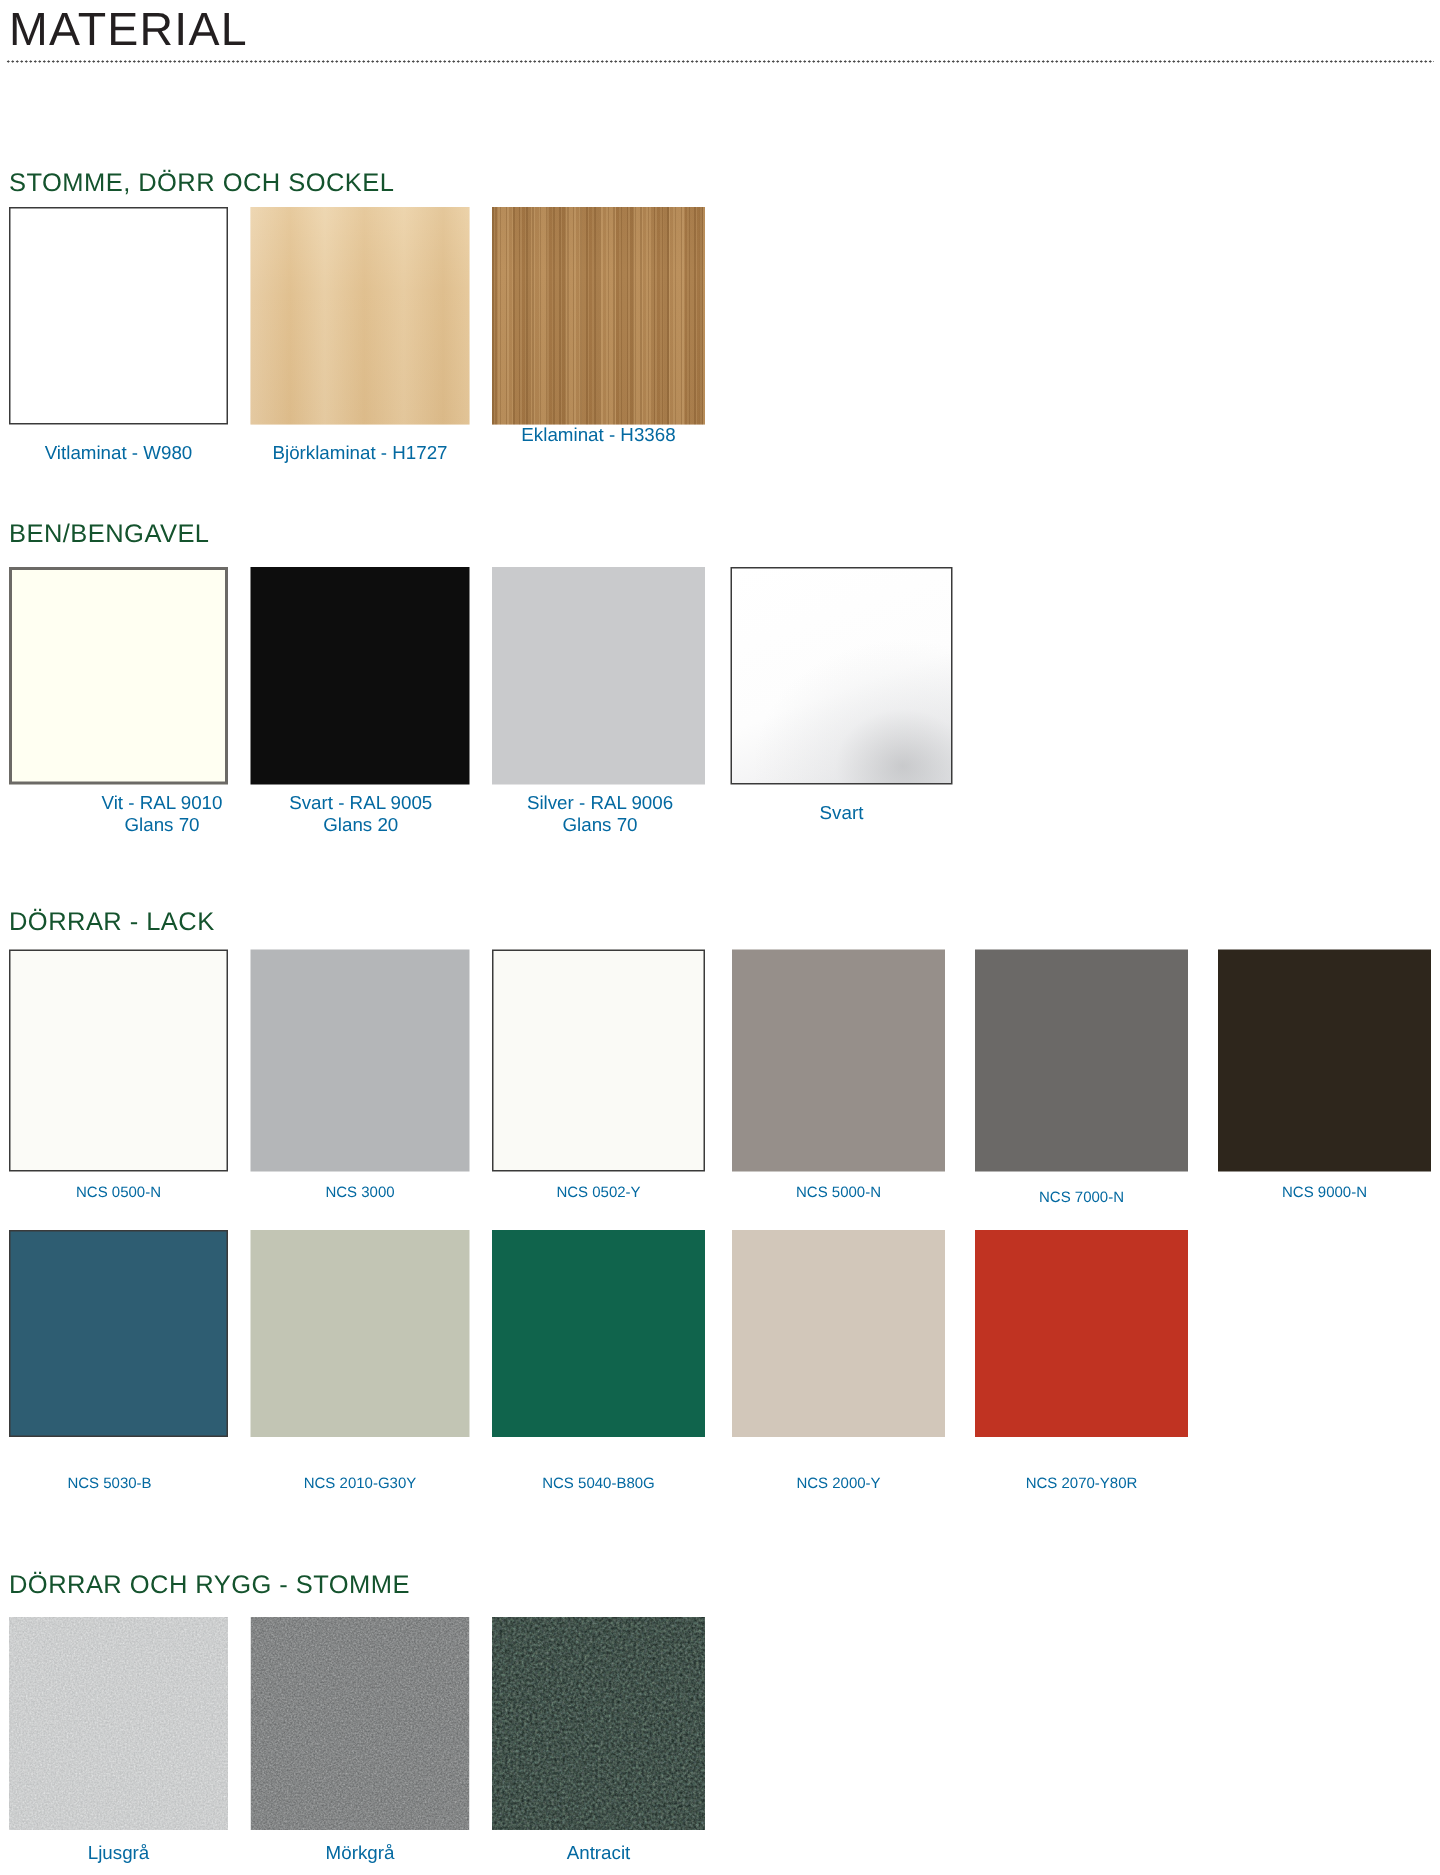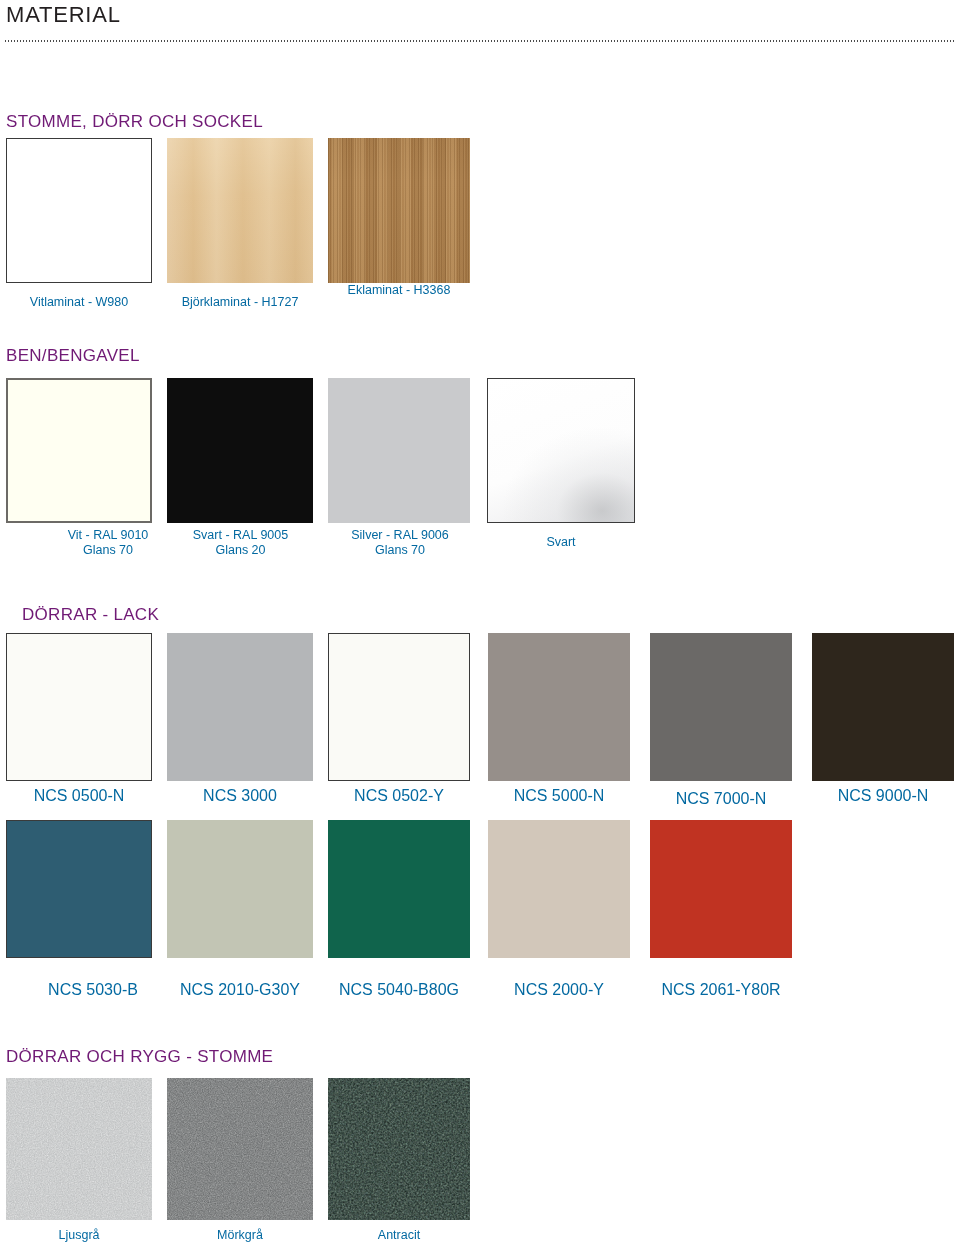--- a/index.html
+++ b/index.html
@@ -14,21 +14,21 @@
     font-family: "Liberation Sans", sans-serif;
     color: #1a1a1a;
     overflow: hidden;
   }
 
   
   .page-title {
     position: absolute;
     left: 6px;
     top: 2px;
-    font-size: 22px;
+    font-size: 31px;
     letter-spacing: 0.8px;
     font-weight: 400;
     color: #231f20;
     white-space: nowrap;
   }
   .title-rule {
     position: absolute;
     left: 4px;
     top: 40px;
     width: 952px;
@@ -37,21 +37,21 @@
     background-size: 3px 2px;
     background-repeat: repeat-x;
   }
 
   
   .section-heading {
     position: absolute;
     font-size: 17px;
     font-weight: 400;
     letter-spacing: 0.3px;
-    color: #701a75;
+    color: #14532d;
     white-space: nowrap;
   }
 
   
   .swatch {
     position: absolute;
     box-sizing: border-box;
   }
   .swatch.bordered {
     border: 1.5px solid #3a3a3a;
@@ -63,21 +63,21 @@
   
   .swatch-label {
     position: absolute;
     font-size: 12.5px;
     line-height: 15px;
     color: #0369a1;
     text-align: center;
     white-space: pre-line;
   }
   .label-sm {
-    font-size: 16px;
+    font-size: 10px;
     line-height: 14px;
   }
 
   
   .birch {
     background-color: #e3c393;
     background-image:
       linear-gradient(90deg,
         rgba(255,255,255,0.18) 0%,
         rgba(210,175,125,0.14) 18%,
@@ -166,21 +166,21 @@
 <div class="swatch bordered krom" style="left:487px; top:378px; width:148px; height:145px;"></div>
 
 <div class="swatch-label" style="left:0px; top:528px; width:160px;margin-left:28px;">Vit - RAL 9010
 Glans 70</div>
 <div class="swatch-label" style="left:163px; top:528px; width:155px;">Svart - RAL 9005
 Glans 20</div>
 <div class="swatch-label" style="left:326px; top:528px; width:148px;">Silver - RAL 9006
 Glans 70</div>
 <div class="swatch-label" style="left:487px; top:535px; width:148px;">Svart</div>
 
-<div class="section-heading" style="left:22px; top:605px;">DÖRRAR - LACK</div>
+<div class="section-heading" style="left:6px; top:605px;">DÖRRAR - LACK</div>
 
 <div class="swatch bordered" style="left:6px;   top:633px; width:146px; height:148px; background:#fbfbf7;"></div>
 <div class="swatch" style="left:167px; top:633px; width:146px; height:148px; background:#b4b6b8;"></div>
 <div class="swatch bordered" style="left:328px; top:633px; width:142px; height:148px; background:#fafaf6;"></div>
 <div class="swatch" style="left:488px; top:633px; width:142px; height:148px; background:#968f8a;"></div>
 <div class="swatch" style="left:650px; top:633px; width:142px; height:148px; background:#6b6967;"></div>
 <div class="swatch" style="left:812px; top:633px; width:142px; height:148px; background:#2e261c;"></div>
 
 <div class="swatch-label label-sm" style="left:6px;   top:789px; width:146px;">NCS 0500-N</div>
 <div class="swatch-label label-sm" style="left:167px; top:789px; width:146px;">NCS 3000</div>
@@ -188,25 +188,25 @@
 <div class="swatch-label label-sm" style="left:488px; top:789px; width:142px;">NCS 5000-N</div>
 <div class="swatch-label label-sm" style="left:650px; top:792px; width:142px;">NCS 7000-N</div>
 <div class="swatch-label label-sm" style="left:812px; top:789px; width:142px;">NCS 9000-N</div>
 
 <div class="swatch bordered" style="left:6px;   top:820px; width:146px; height:138px; background:#2e5d72;"></div>
 <div class="swatch" style="left:167px; top:820px; width:146px; height:138px; background:#c2c5b4;"></div>
 <div class="swatch" style="left:328px; top:820px; width:142px; height:138px; background:#10644c;"></div>
 <div class="swatch" style="left:488px; top:820px; width:142px; height:138px; background:#d2c7ba;"></div>
 <div class="swatch" style="left:650px; top:820px; width:142px; height:138px; background:#c03322;"></div>
 
-<div class="swatch-label label-sm" style="left:20px;   top:983px; width:146px;">NCS 5030-B</div>
+<div class="swatch-label label-sm" style="left:0;   top:983px; width:146px;">NCS 5030-B</div>
 <div class="swatch-label label-sm" style="left:167px; top:983px; width:146px;">NCS 2010-G30Y</div>
 <div class="swatch-label label-sm" style="left:328px; top:983px; width:142px;">NCS 5040-B80G</div>
 <div class="swatch-label label-sm" style="left:488px; top:983px; width:142px;">NCS 2000-Y</div>
-<div class="swatch-label label-sm" style="left:650px; top:983px; width:142px;">NCS 2061-Y80R</div>
+<div class="swatch-label label-sm" style="left:650px; top:983px; width:142px;">NCS 2070-Y80R</div>
 
 <div class="section-heading" style="left:6px; top:1047px;">DÖRRAR OCH RYGG - STOMME</div>
 
 <div class="fiber" style="left:6px; top:1078px; width:146px; height:142px;">
   <svg width="146" height="142" viewBox="0 0 146 142" preserveAspectRatio="none" aria-hidden="true">
     <defs>
       <filter id="fnLight" x="0" y="0" width="100%" height="100%">
         <feTurbulence type="fractalNoise" baseFrequency="0.85" numOctaves="4" seed="7" stitchTiles="stitch"></feTurbulence>
         <feColorMatrix type="saturate" values="0"></feColorMatrix>
         <feComponentTransfer>

